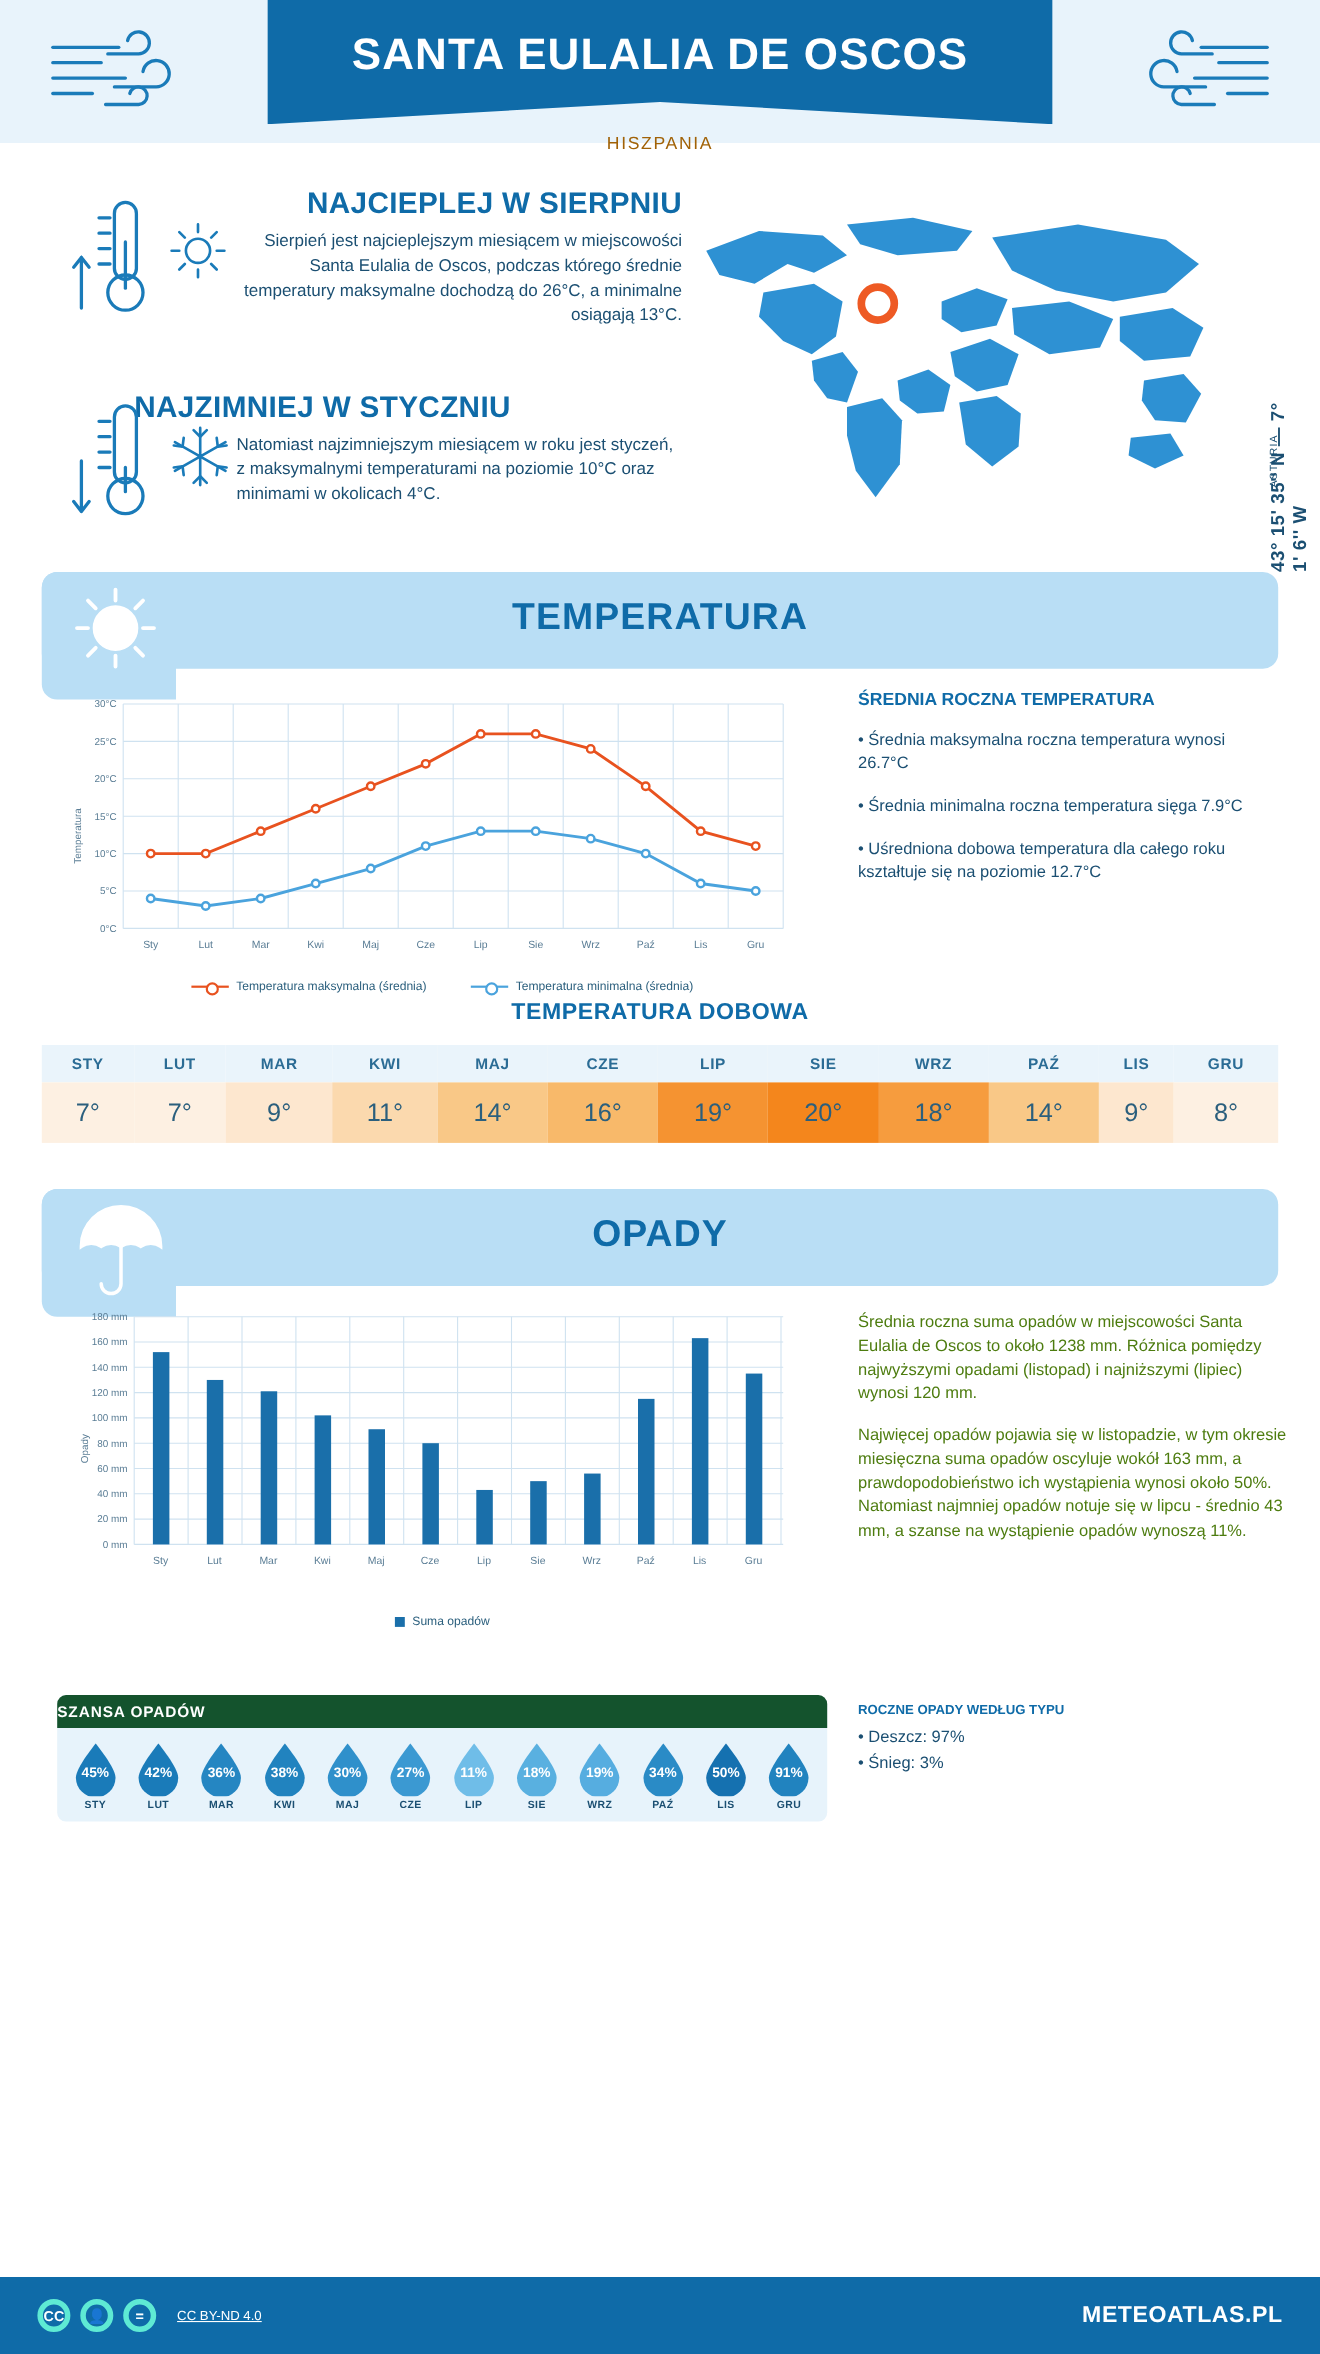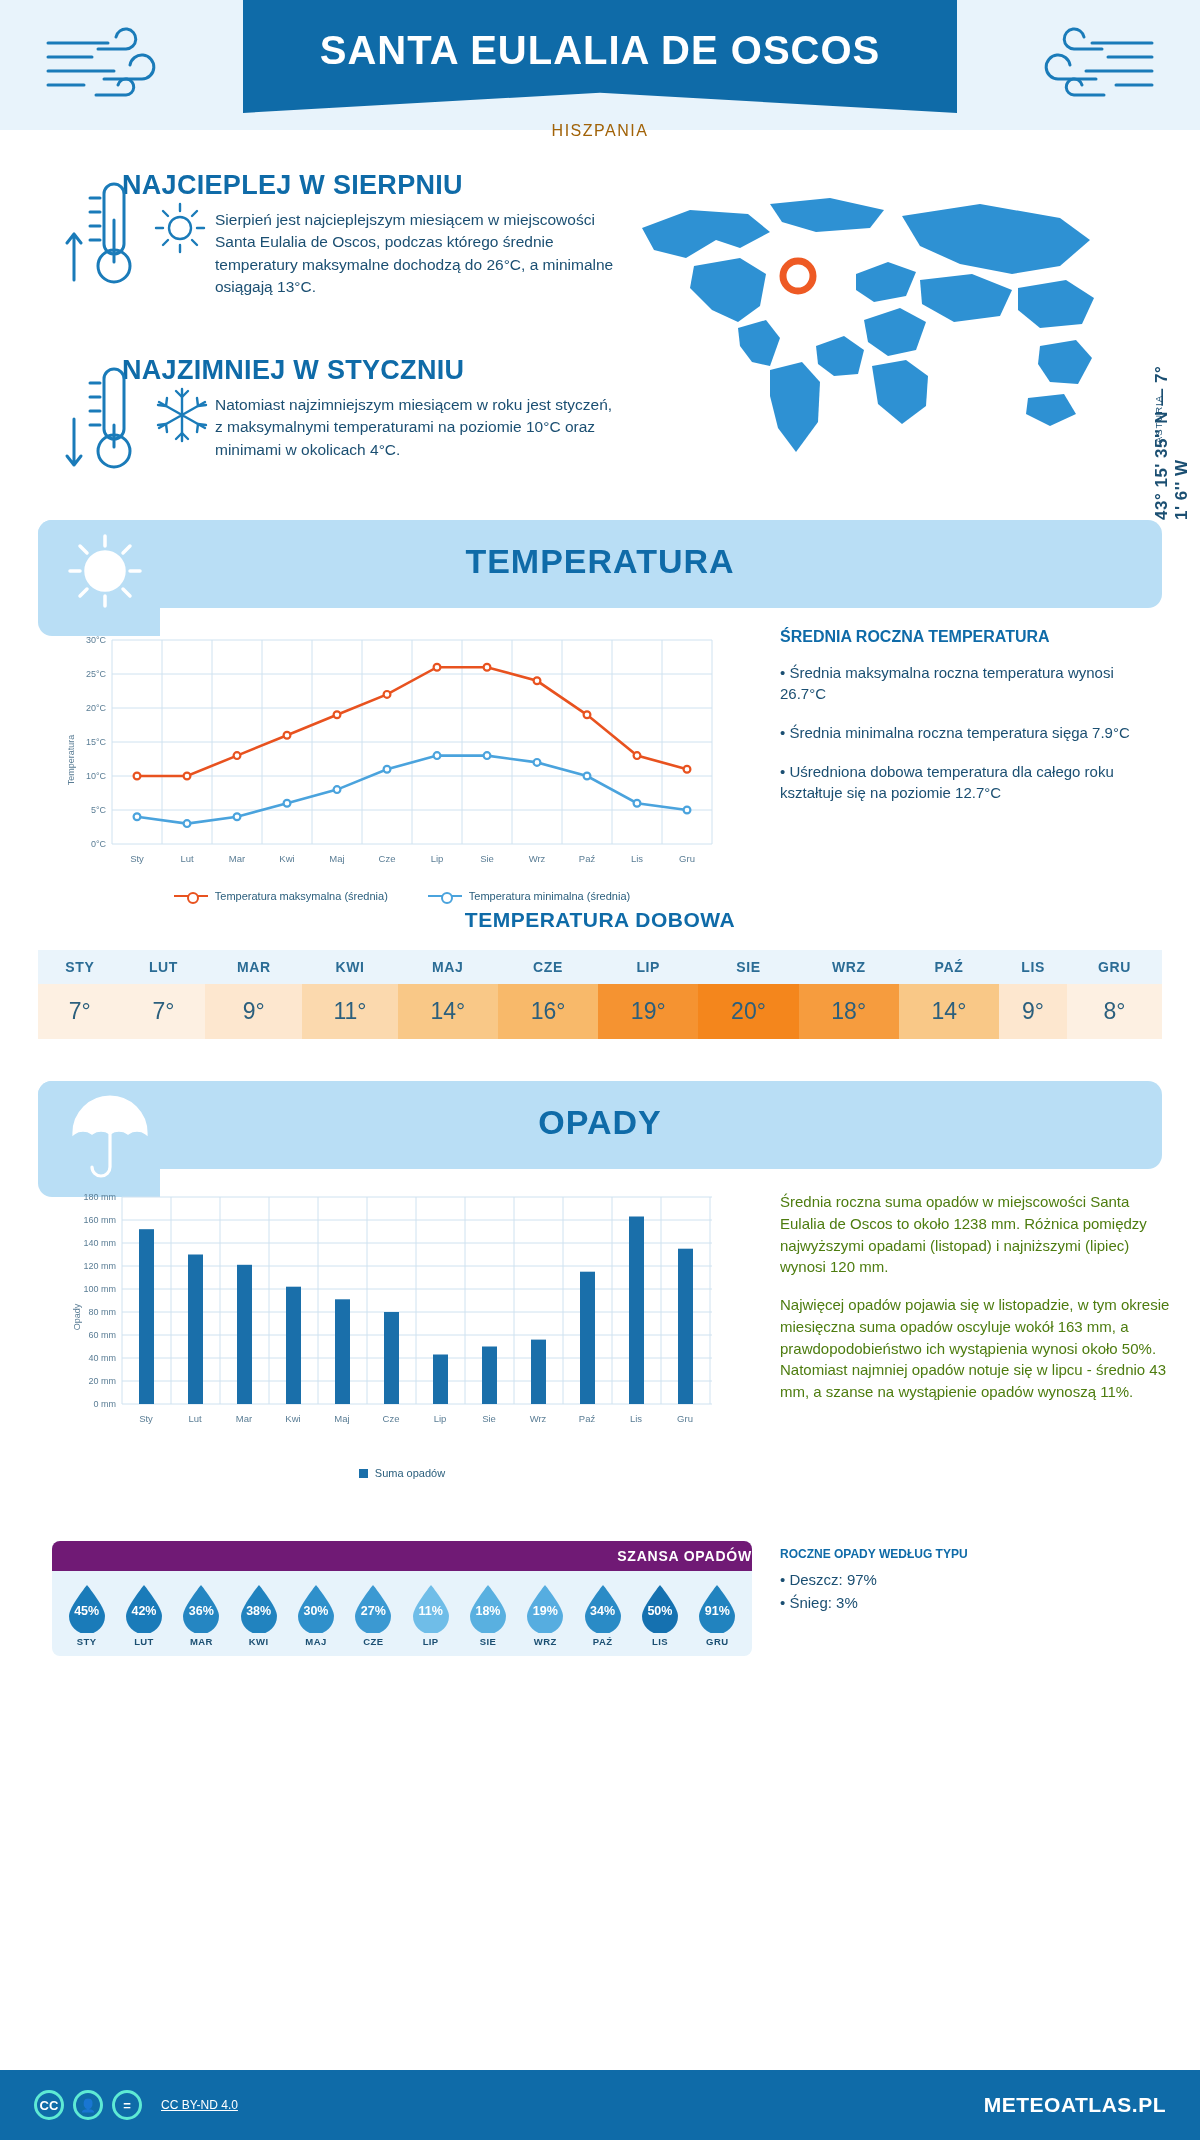--- a/index.html
+++ b/index.html
@@ -43,21 +43,21 @@
   
   .intro { position:relative; height:360px; }
   .intro-block { position:absolute; }
   .intro-h {
     color:#0f6ba8; font-size:27px; font-weight:bold; margin:0 0 8px 0;
     letter-spacing:.3px;
   }
   .intro-p {
     color:#1b4f72; font-size:15.5px; line-height:1.45; margin:0;
   }
-  .warm { left:60px; top:10px; width:560px; }
+  .warm { left:60px; top:10px; width:560px;text-align:right; }
   .cold { left:60px; top:195px; width:560px; }
   .warm .intro-h, .cold .intro-h { margin-left:62px; }
   .warm .intro-p, .cold .intro-p { margin-left:155px; }
 
   .icon-thermo { position:absolute; left:0; top:6px; }
   .icon-sun-sm { position:absolute; left:90px; top:28px; }
   .icon-snow-sm { position:absolute; left:90px; top:28px; }
 
   .map-wrap { position:absolute; left:620px; top:10px; width:520px; height:290px; }
   .coords {
@@ -112,22 +112,22 @@
   .precip-section { position:relative; height:430px; }
   .precip-chart { position:absolute; left:52px; top:18px; width:700px; height:330px; }
   .precip-text { position:absolute; left:780px; top:22px; width:392px; }
   .precip-text p { font-size:15px; color:#4d7c0f; line-height:1.45; margin:0 0 16px 0; }
 
   .chance-box {
     position:absolute; left:52px; top:372px; width:700px; height:115px;
     background:#e7f3fb; border-radius:8px;
   }
   .chance-head {
-    background:#701a75; color:#fff; font-size:14px; font-weight:bold;
-    text-align:right; padding:7px 0; border-radius:8px 8px 0 0; letter-spacing:.8px;
+    background:#14532d; color:#fff; font-size:14px; font-weight:bold;
+    text-align:left; padding:7px 0; border-radius:8px 8px 0 0; letter-spacing:.8px;
   }
   .drops { display:flex; justify-content:space-around; padding:12px 6px 10px 6px; }
   .drop-item { text-align:center; width:52px; }
   .drop {
     width:44px; height:50px; margin:0 auto 3px auto; position:relative;
     display:flex; align-items:center; justify-content:center;
     color:#fff; font-size:12.5px; font-weight:bold;
   }
   .drop svg { position:absolute; left:0; top:0; }
   .drop span { position:relative; z-index:2; padding-top:6px; }
@@ -138,21 +138,21 @@
   .types p { font-size:15px; color:#1b4f72; margin:0 0 6px 0; }
 
   
   .footer {
     position:absolute; left:0; bottom:0; width:1200px; height:70px;
     background:#0f6ba8; color:#fff; display:flex; align-items:center;
     justify-content:space-between; padding:0 34px;
   }
   .cc-group { display:flex; align-items:center; gap:9px; }
   .cc-badge {
-    width:30px; height:30px; border-radius:50%; border:3px solid #5eead4;
+    width:30px; height:30px; border-radius:50%; border:5px solid #5eead4;
     display:flex; align-items:center; justify-content:center;
     font-size:13px; font-weight:bold;
   }
   .cc-text { font-size:12px; margin-left:10px;text-decoration:underline; }
   .brand { font-size:21px; font-weight:bold; letter-spacing:.5px; }
 
   .legend { display:flex; justify-content:center; gap:40px; margin-top:6px; }
   .legend-item { display:flex; align-items:center; gap:7px; font-size:11px; color:#2b5f7d; }
   .legend-line { width:34px; height:2px; position:relative; }
   .legend-line::after {

